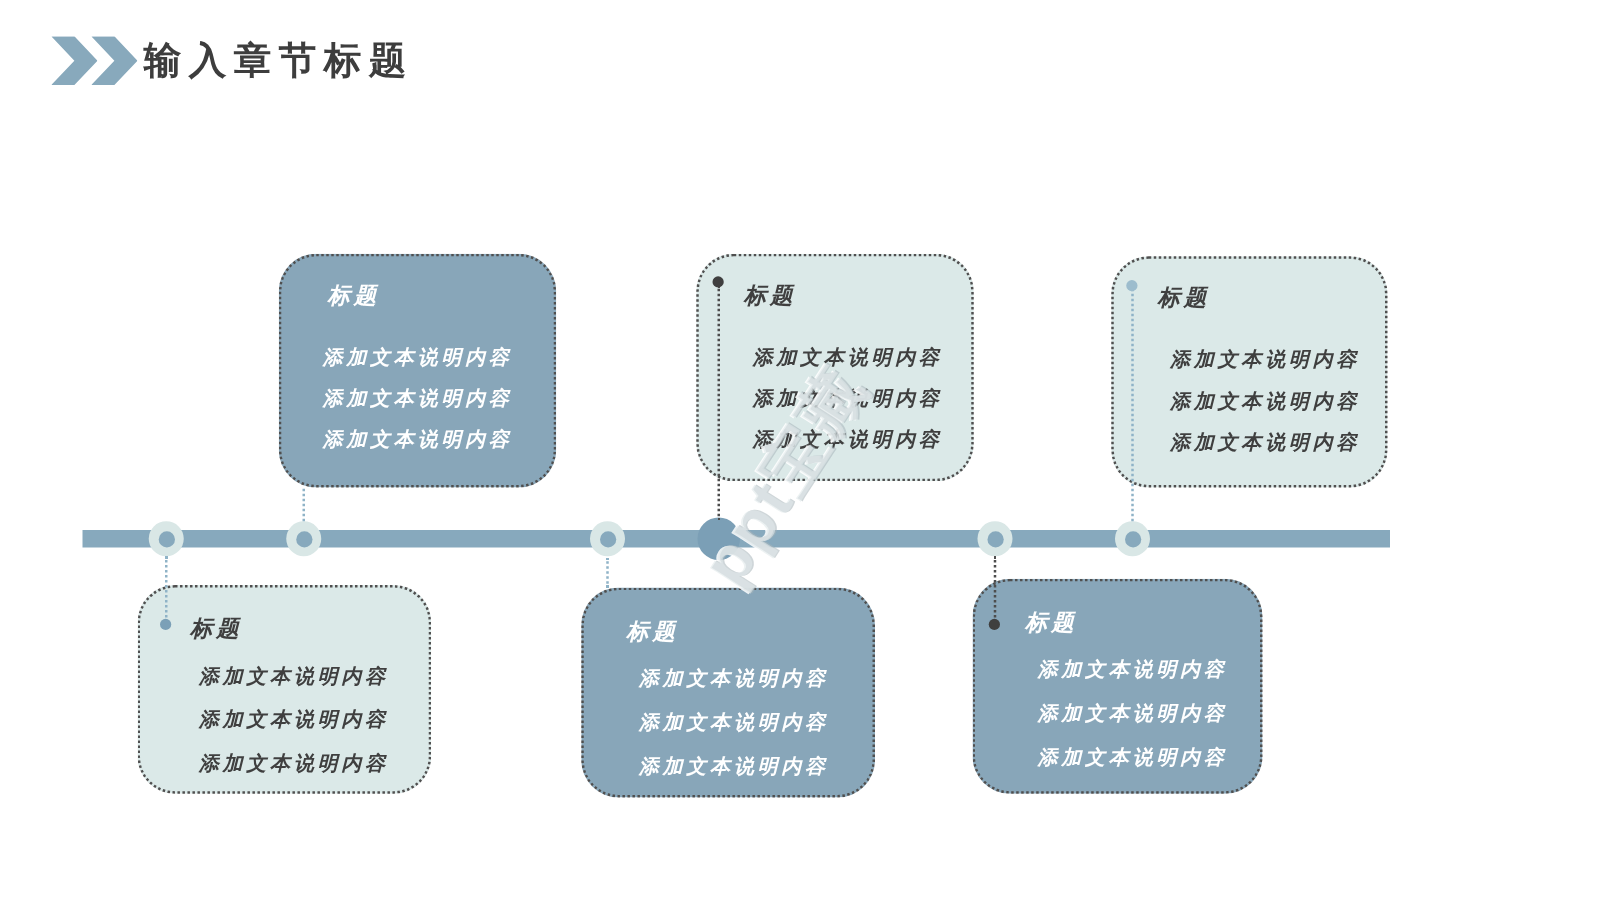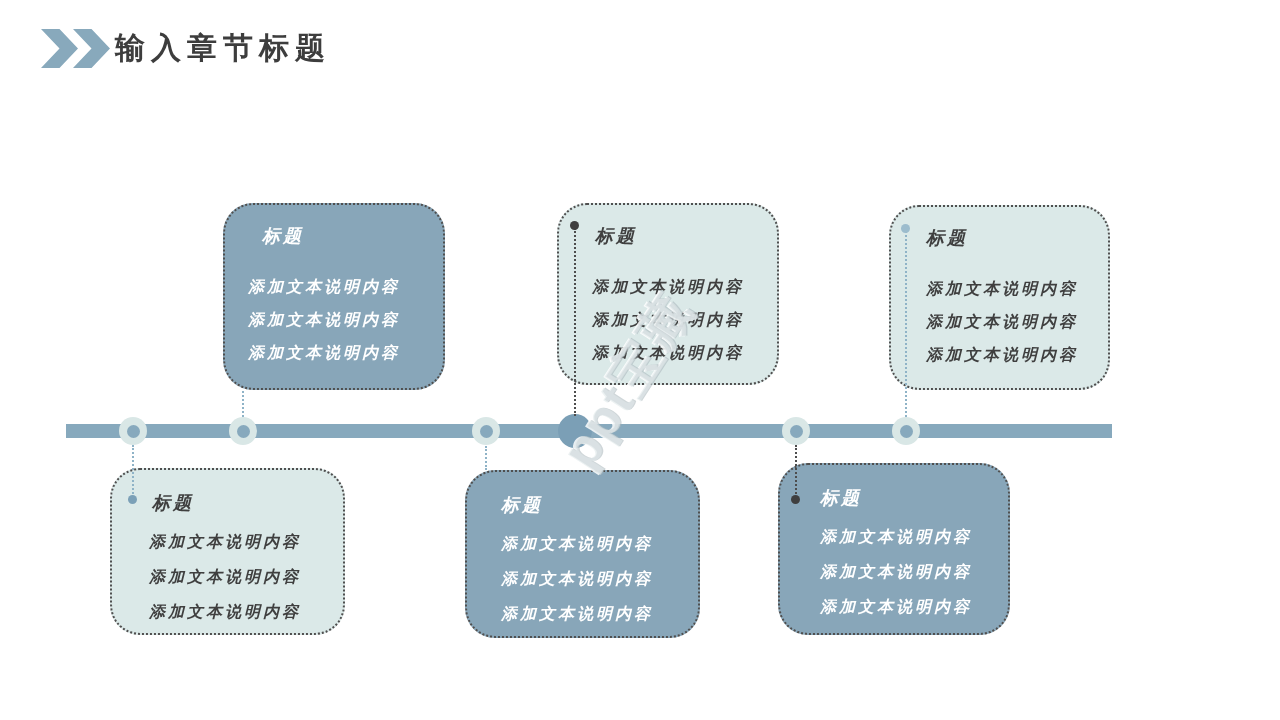--- a/index.html
+++ b/index.html
@@ -73,21 +73,21 @@
     border:2px dotted #4f4f4f;border-radius:30px;
     padding-top:20px;
     font-style:italic;
   }
   .box.blue{background:#88a6b9;color:#ffffff;}
   .box.light{background:#dbe9e8;color:#3f3f3f;}
   .box-title{
     font-size:18px;line-height:22px;font-weight:900;letter-spacing:3px;margin:0;
   }
   .box-line{
-    font-size:16px;line-height:20px;font-weight:800;letter-spacing:3px;margin:0;
+    font-size:16px;line-height:20px;font-weight:800;letter-spacing:3px;margin:10px;
   }
   .box.toprow .box-title{margin-bottom:30px;}
   .box.toprow .box-line{margin-bottom:13px;}
   .box.bottomrow{padding-top:22px;}
   .box.bottomrow .box-title{margin-bottom:18px;}
   .box.bottomrow .box-line{margin-bottom:15px;}
 </style>
 </head>
 <body>
 

